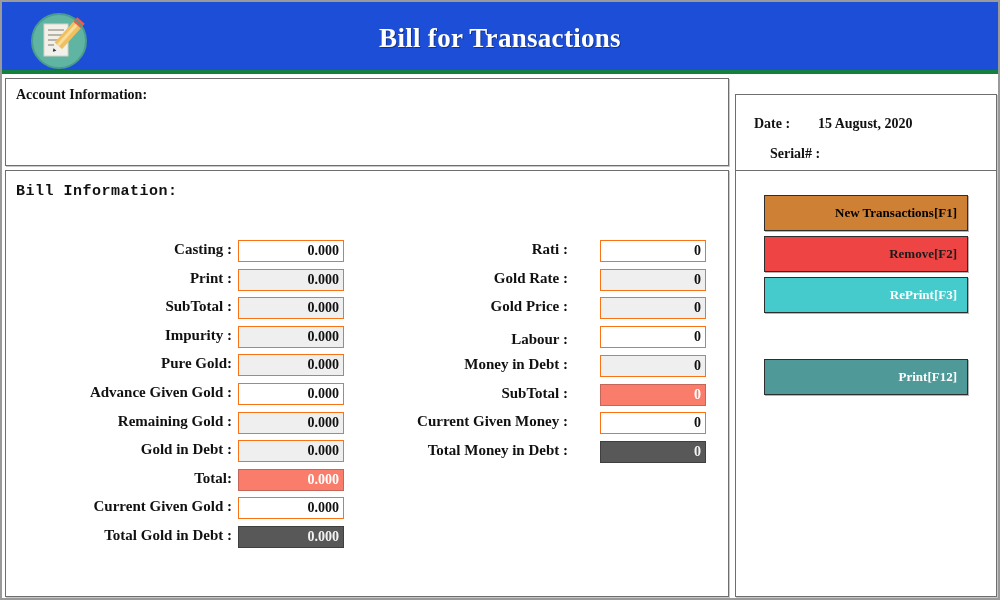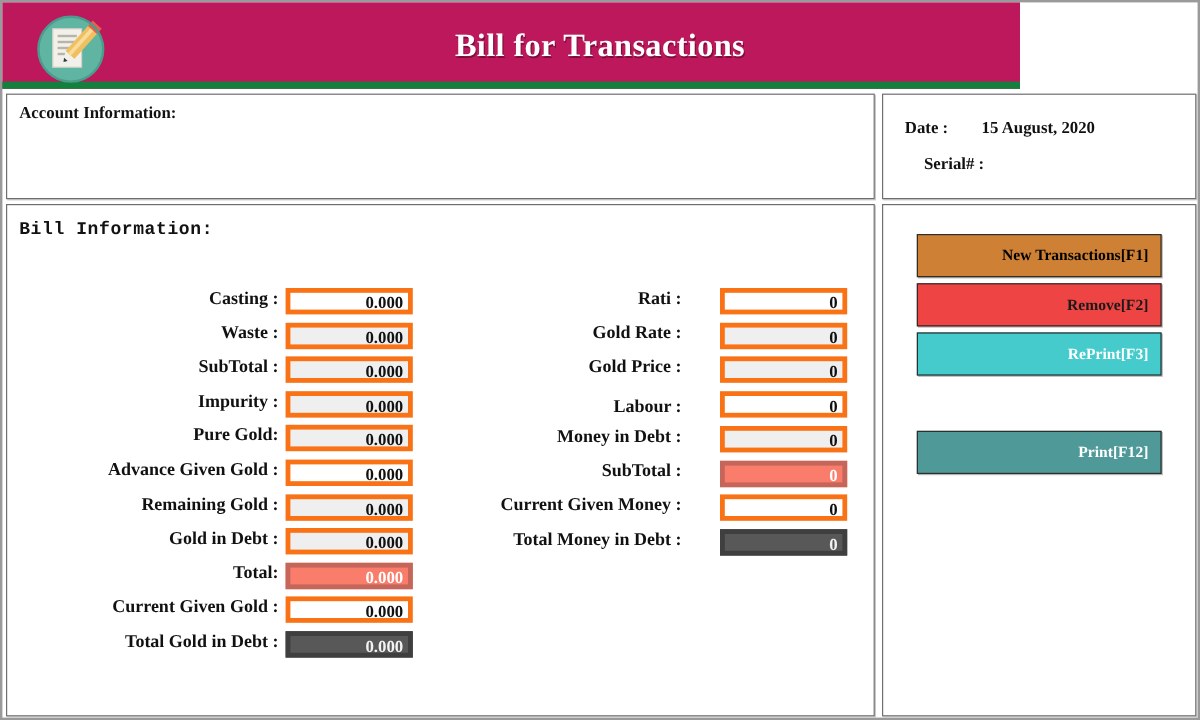--- a/index.html
+++ b/index.html
@@ -19,24 +19,24 @@
     height: 600px;
     box-sizing: border-box;
     border: 2px solid #9a9a9a;
     background: #ffffff;
   }
 
   
   .header {
     position: absolute;
     left: 0; top: 0;
-    width: 848px;
+    width: 996px;
     height: 72px;
-    background: #be185d;
-    border-bottom: 6px solid #15803d;
+    background: #1d4ed8;
+    border-bottom: 4px solid #15803d;
     box-sizing: border-box;
   }
   .app-icon {
     position: absolute;
     left: 27px; top: 10px;
     width: 60px; height: 58px;
   }
   .title {
     position: absolute;
     left: 0; top: 21px;
@@ -53,21 +53,21 @@
   
   .panel {
     position: absolute;
     box-sizing: border-box;
     background: #ffffff;
     border: 1px solid #6e6e6e;
     box-shadow: 1px 1px 0 #c9c9c9;
   }
   #panel-account { left: 3px;   top: 76px;  width: 724px; height: 88px; }
   #panel-bill    { left: 3px;   top: 168px; width: 724px; height: 427px; }
-  #panel-date    { left: 733px; top: 76px;  width: 262px; height: 88px; }
+  #panel-date    { left: 733px; top: 92px;  width: 262px; height: 88px; }
   #panel-actions { left: 733px; top: 168px; width: 262px; height: 427px; }
 
   .section-title {
     position: absolute;
     color: #121212;
     font-weight: bold;
   }
   #account-heading {
     left: 10px; top: 8px;
     font-size: 14px;
@@ -86,21 +86,21 @@
     font-size: 15px;
     font-weight: bold;
     color: #111111;
     font-family: "Liberation Serif", "DejaVu Serif", serif;
     white-space: nowrap;
     text-align: right;
   }
   .fld {
     position: absolute;
     box-sizing: border-box;
-    border: 4px solid #f97316;
+    border: 1px solid #f97316;
     background: #ffffff;
     color: #111111;
     font-size: 14px;
     font-weight: bold;
     font-family: "Liberation Serif", "DejaVu Serif", serif;
     text-align: right;
     padding: 0 4px 0 4px;
     line-height: 20px;
     height: 22px;
     overflow: hidden;
@@ -243,21 +243,21 @@
     <div id="val-date">15 August, 2020</div>
     <div id="lbl-serial">Serial# :</div>
     <div id="val-serial"></div>
   </div>
 
   <div class="panel" id="panel-bill">
     <div class="section-title" id="bill-heading">Bill Information:</div>
     <div id="bill-left-col">
         <div class="lbl" style="left: 10px; top: 70px; width: 216px;">Casting :</div>
         <div class="fld plain" style="left: 232px; top: 69px; width: 106px;">0.000</div>
-        <div class="lbl" style="left: 10px; top: 98.6px; width: 216px;">Waste :</div>
+        <div class="lbl" style="left: 10px; top: 98.6px; width: 216px;">Print :</div>
         <div class="fld ro" style="left: 232px; top: 97.6px; width: 106px;">0.000</div>
         <div class="lbl" style="left: 10px; top: 127.2px; width: 216px;">SubTotal :</div>
         <div class="fld ro" style="left: 232px; top: 126.2px; width: 106px;">0.000</div>
         <div class="lbl" style="left: 10px; top: 155.8px; width: 216px;">Impurity :</div>
         <div class="fld ro" style="left: 232px; top: 154.8px; width: 106px;">0.000</div>
         <div class="lbl" style="left: 10px; top: 184.4px; width: 216px;">Pure Gold:</div>
         <div class="fld ro" style="left: 232px; top: 183.4px; width: 106px;">0.000</div>
         <div class="lbl" style="left: 10px; top: 213px; width: 216px;">Advance Given Gold :</div>
         <div class="fld plain" style="left: 232px; top: 212px; width: 106px;">0.000</div>
         <div class="lbl" style="left: 10px; top: 241.6px; width: 216px;">Remaining Gold :</div>

